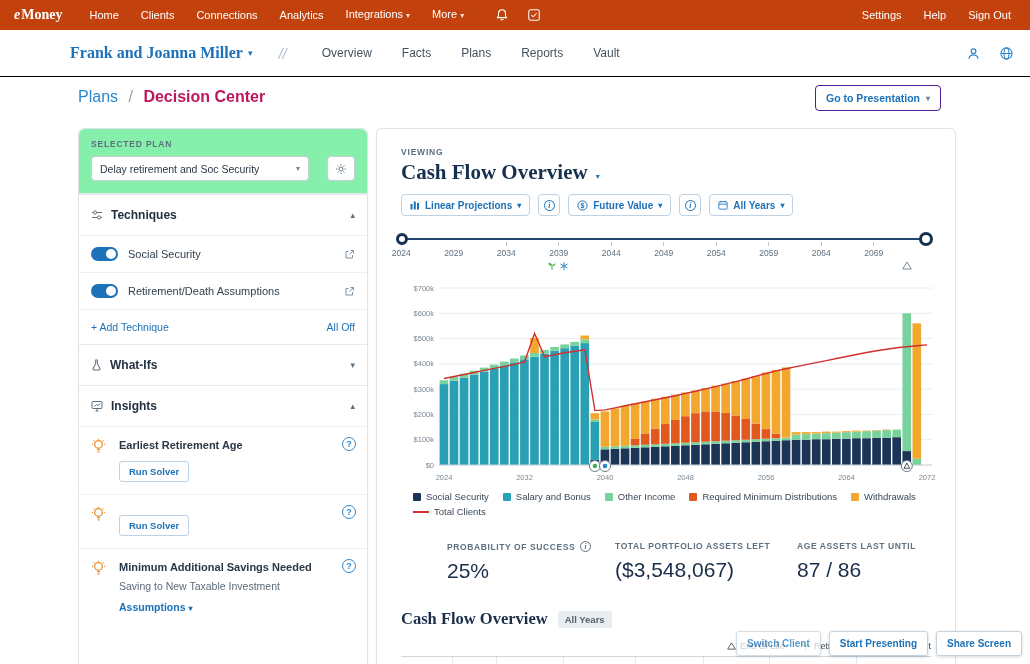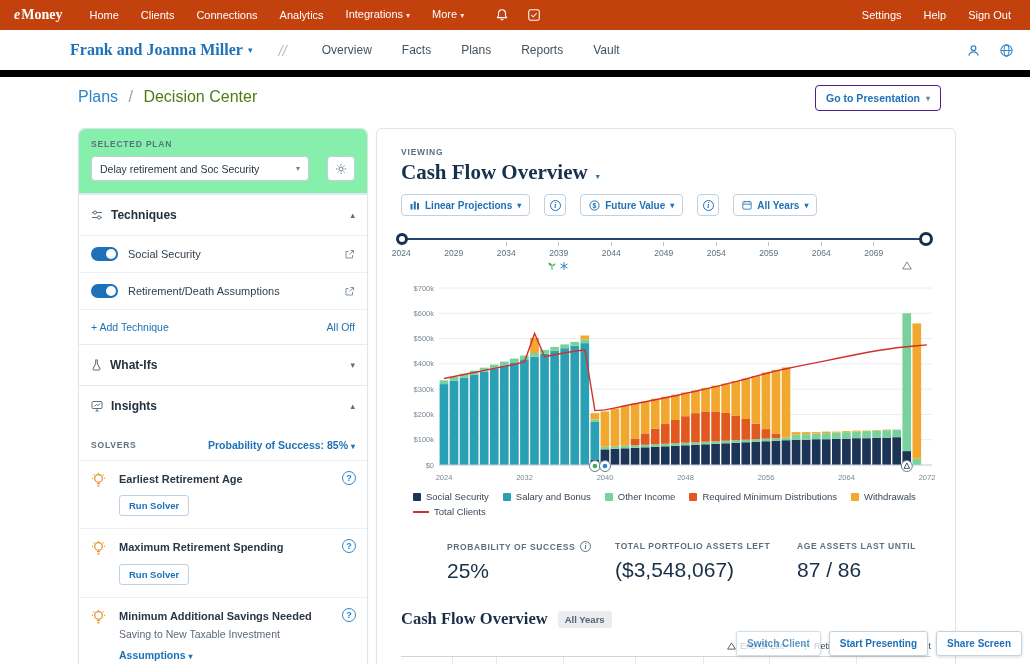--- a/index.html
+++ b/index.html
@@ -7,31 +7,31 @@
 svg{display:block}
 
 .topnav{position:absolute;top:0;left:0;width:1030px;height:30px;background:#c2410c;display:flex;align-items:center;color:#fff;z-index:50}
 .logo{font-family:"Liberation Serif",serif;font-size:14px;font-weight:bold;margin:0 16px 0 14px;white-space:nowrap}
 .logo i{font-style:italic;margin-right:1px}
 .nav-item{font-size:11px;padding:0 11px;line-height:30px;cursor:pointer;white-space:nowrap}
 .nav-caret{font-size:8px;margin-left:3px;opacity:.85}
 .nav-icons{display:flex;gap:18px;margin-left:20px;align-items:center}
 .nav-right{margin-left:auto;display:flex;margin-right:8px}
 
-.clientbar{position:absolute;top:30px;left:0;width:1030px;height:47px;background:#fff;border-bottom:7px solid #000000;display:flex;align-items:center;z-index:40}
+.clientbar{position:absolute;top:30px;left:0;width:1030px;height:47px;background:#fff;border-bottom:1px solid #000000;display:flex;align-items:center;z-index:40}
 .client-name{font-family:"Liberation Serif",serif;color:#1d71b8;font-size:16px;font-weight:bold;margin-left:70px;white-space:nowrap}
 .client-caret{color:#1d71b8;font-size:9px;margin-left:5px}
 .slashes{color:#b3bfca;font-size:15px;font-style:italic;margin:0 20px 0 26px}
 .client-tab{font-size:12px;color:#44525f;padding:0 15px;cursor:pointer}
 .cb-icons{margin-left:auto;margin-right:16px;display:flex;gap:18px;align-items:center}
 
 .breadcrumb{position:absolute;top:88px;left:78px;font-size:16px;z-index:10}
 .bc-parent{color:#2e86c9}
 .bc-div{color:#8fa3b3;margin:0 6px}
-.bc-current{color:#4d7c0f;font-weight:normal}
+.bc-current{color:#be185d;font-weight:bold}
 .present-btn{position:absolute;top:85px;right:89px;height:26px;background:#fff;border:1px solid #4c1d95;border-radius:4px;color:#1d71b8;font-size:10.5px;font-weight:bold;display:flex;align-items:center;gap:6px;padding:0 10px;z-index:10;cursor:pointer}
 .caret{font-size:8px;color:#6b87a0}
 .blue-caret{font-size:8px;color:#1d71b8}
 
 .card{position:absolute;background:#fff;border:1px solid #dde4ea;border-radius:6px;box-shadow:0 1px 2px rgba(30,50,70,.05)}
 .sidebar{left:78px;top:128px;width:290px;height:600px}
 .main-card{left:376px;top:128px;width:580px;height:900px;padding:18px 24px}
 
 .plan-box{background:#86efac;padding:10px 12px 12px;border-bottom:1px solid #dfe7ee;border-radius:6px 6px 0 0}
 .tiny-caps{font-size:8.5px;font-weight:bold;letter-spacing:.8px;color:#5c7080}
@@ -56,21 +56,21 @@
 .solver{position:relative;padding:11px 30px 12px 40px;border-top:1px solid #eef1f4}
 .solver-icon{position:absolute;left:11px;top:11px}
 .solver-title{font-size:11px;font-weight:bold;color:#2a3744;line-height:1.3}
 .qmark{position:absolute;right:11px;top:10px;width:14px;height:14px;border:1px solid #2e86c9;border-radius:50%;color:#2e86c9;font-size:9px;font-weight:bold;display:flex;align-items:center;justify-content:center;cursor:pointer}
 .run-btn{margin-top:9px;display:inline-block;border:1px solid #bdd2e4;border-radius:3px;color:#1d71b8;font-size:9.5px;font-weight:bold;padding:4px 9px;background:#fff;cursor:pointer}
 .solver-sub{font-size:10.5px;color:#5c6b7a;margin-top:5px}
 .assump{font-size:10.5px;font-weight:bold;color:#1d71b8;margin-top:9px;cursor:pointer}
 
 .main-title-row{display:flex;align-items:baseline;gap:8px;margin-top:3px}
 .main-title{font-family:"Liberation Serif",serif;font-size:21px;font-weight:bold;color:#16314e}
-.controls{display:flex;gap:14px;margin-top:9px}
+.controls{display:flex;gap:8px;margin-top:9px}
 .chip{height:22px;border:1px solid #bdd2e4;border-radius:4px;display:flex;align-items:center;gap:5px;padding:0 8px;font-size:10px;font-weight:bold;color:#1d71b8;background:#fff;cursor:pointer}
 .chip-info{width:22px;justify-content:center;padding:0}
 .info-i{width:11px;height:11px;border:1px solid #1d71b8;border-radius:50%;color:#1d71b8;font-size:7.5px;display:inline-flex;align-items:center;justify-content:center;font-family:"Liberation Serif",serif;font-style:italic}
 
 .timeline{position:relative;height:52px;margin-top:14px}
 .track{position:absolute;top:8px;left:0;width:525px;height:2px;background:#23456e;cursor:pointer}
 .handle{position:absolute;width:12px;height:12px;border:3px solid #16314e;border-radius:50%;background:#fff;top:3px;cursor:pointer}
 .handle.left{left:-5px}
 .handle.right{left:518px;width:14px;height:14px;top:2px}
 .tl-ticks{position:absolute;top:12px;left:0;width:474px;height:4px;background:repeating-linear-gradient(to right,#b9c4cd 0 1px,transparent 1px 52.5px)}
@@ -245,24 +245,20 @@
     <span class="sec-icon">
         <svg width="12" height="12" viewBox="0 0 12 12" fill="none" stroke="#5c7080">
           <rect x="1" y="1.5" width="10" height="7" rx="1"></rect>
           <path d="M3.5 6.5l2-2 1.5 1.2 2-2.2M4.5 11h3M6 8.5V11"></path>
         </svg>
       </span>
     <span class="sec-title">Insights</span>
     <span class="sec-caret">▴</span>
   </div>
 
-  <div class="solvers-head">
-    <span class="tiny-caps">SOLVERS</span>
-    <span class="prob-link"><span>Probability of Success: 85%</span> <span class="blue-caret">▾</span></span>
-  </div>
 
   <div class="solver">
     <span class="solver-icon">
         <svg width="17" height="17" viewBox="0 0 16 16" fill="none" stroke="#e8902c" stroke-width="1.2">
           <circle cx="8" cy="6" r="3.6"></circle>
           <path d="M6.6 11h2.8M7 13h2"></path>
           <path d="M8 .8v.9M3.4 2.4l.7.7M12.6 2.4l-.7.7M1.8 6h.9M13.3 6h.9"></path>
         </svg>
       </span>
     <div class="solver-title">Earliest Retirement Age</div>
@@ -271,21 +267,20 @@
   </div>
 
   <div class="solver">
     <span class="solver-icon">
         <svg width="17" height="17" viewBox="0 0 16 16" fill="none" stroke="#e8902c" stroke-width="1.2">
           <circle cx="8" cy="6" r="3.6"></circle>
           <path d="M6.6 11h2.8M7 13h2"></path>
           <path d="M8 .8v.9M3.4 2.4l.7.7M12.6 2.4l-.7.7M1.8 6h.9M13.3 6h.9"></path>
         </svg>
       </span>
-    <div class="solver-title">Maximum Retirement Spending</div>
     <span class="qmark">?</span>
     <button class="run-btn">Run Solver</button>
   </div>
 
   <div class="solver">
     <span class="solver-icon">
         <svg width="17" height="17" viewBox="0 0 16 16" fill="none" stroke="#e8902c" stroke-width="1.2">
           <circle cx="8" cy="6" r="3.6"></circle>
           <path d="M6.6 11h2.8M7 13h2"></path>
           <path d="M8 .8v.9M3.4 2.4l.7.7M12.6 2.4l-.7.7M1.8 6h.9M13.3 6h.9"></path>

